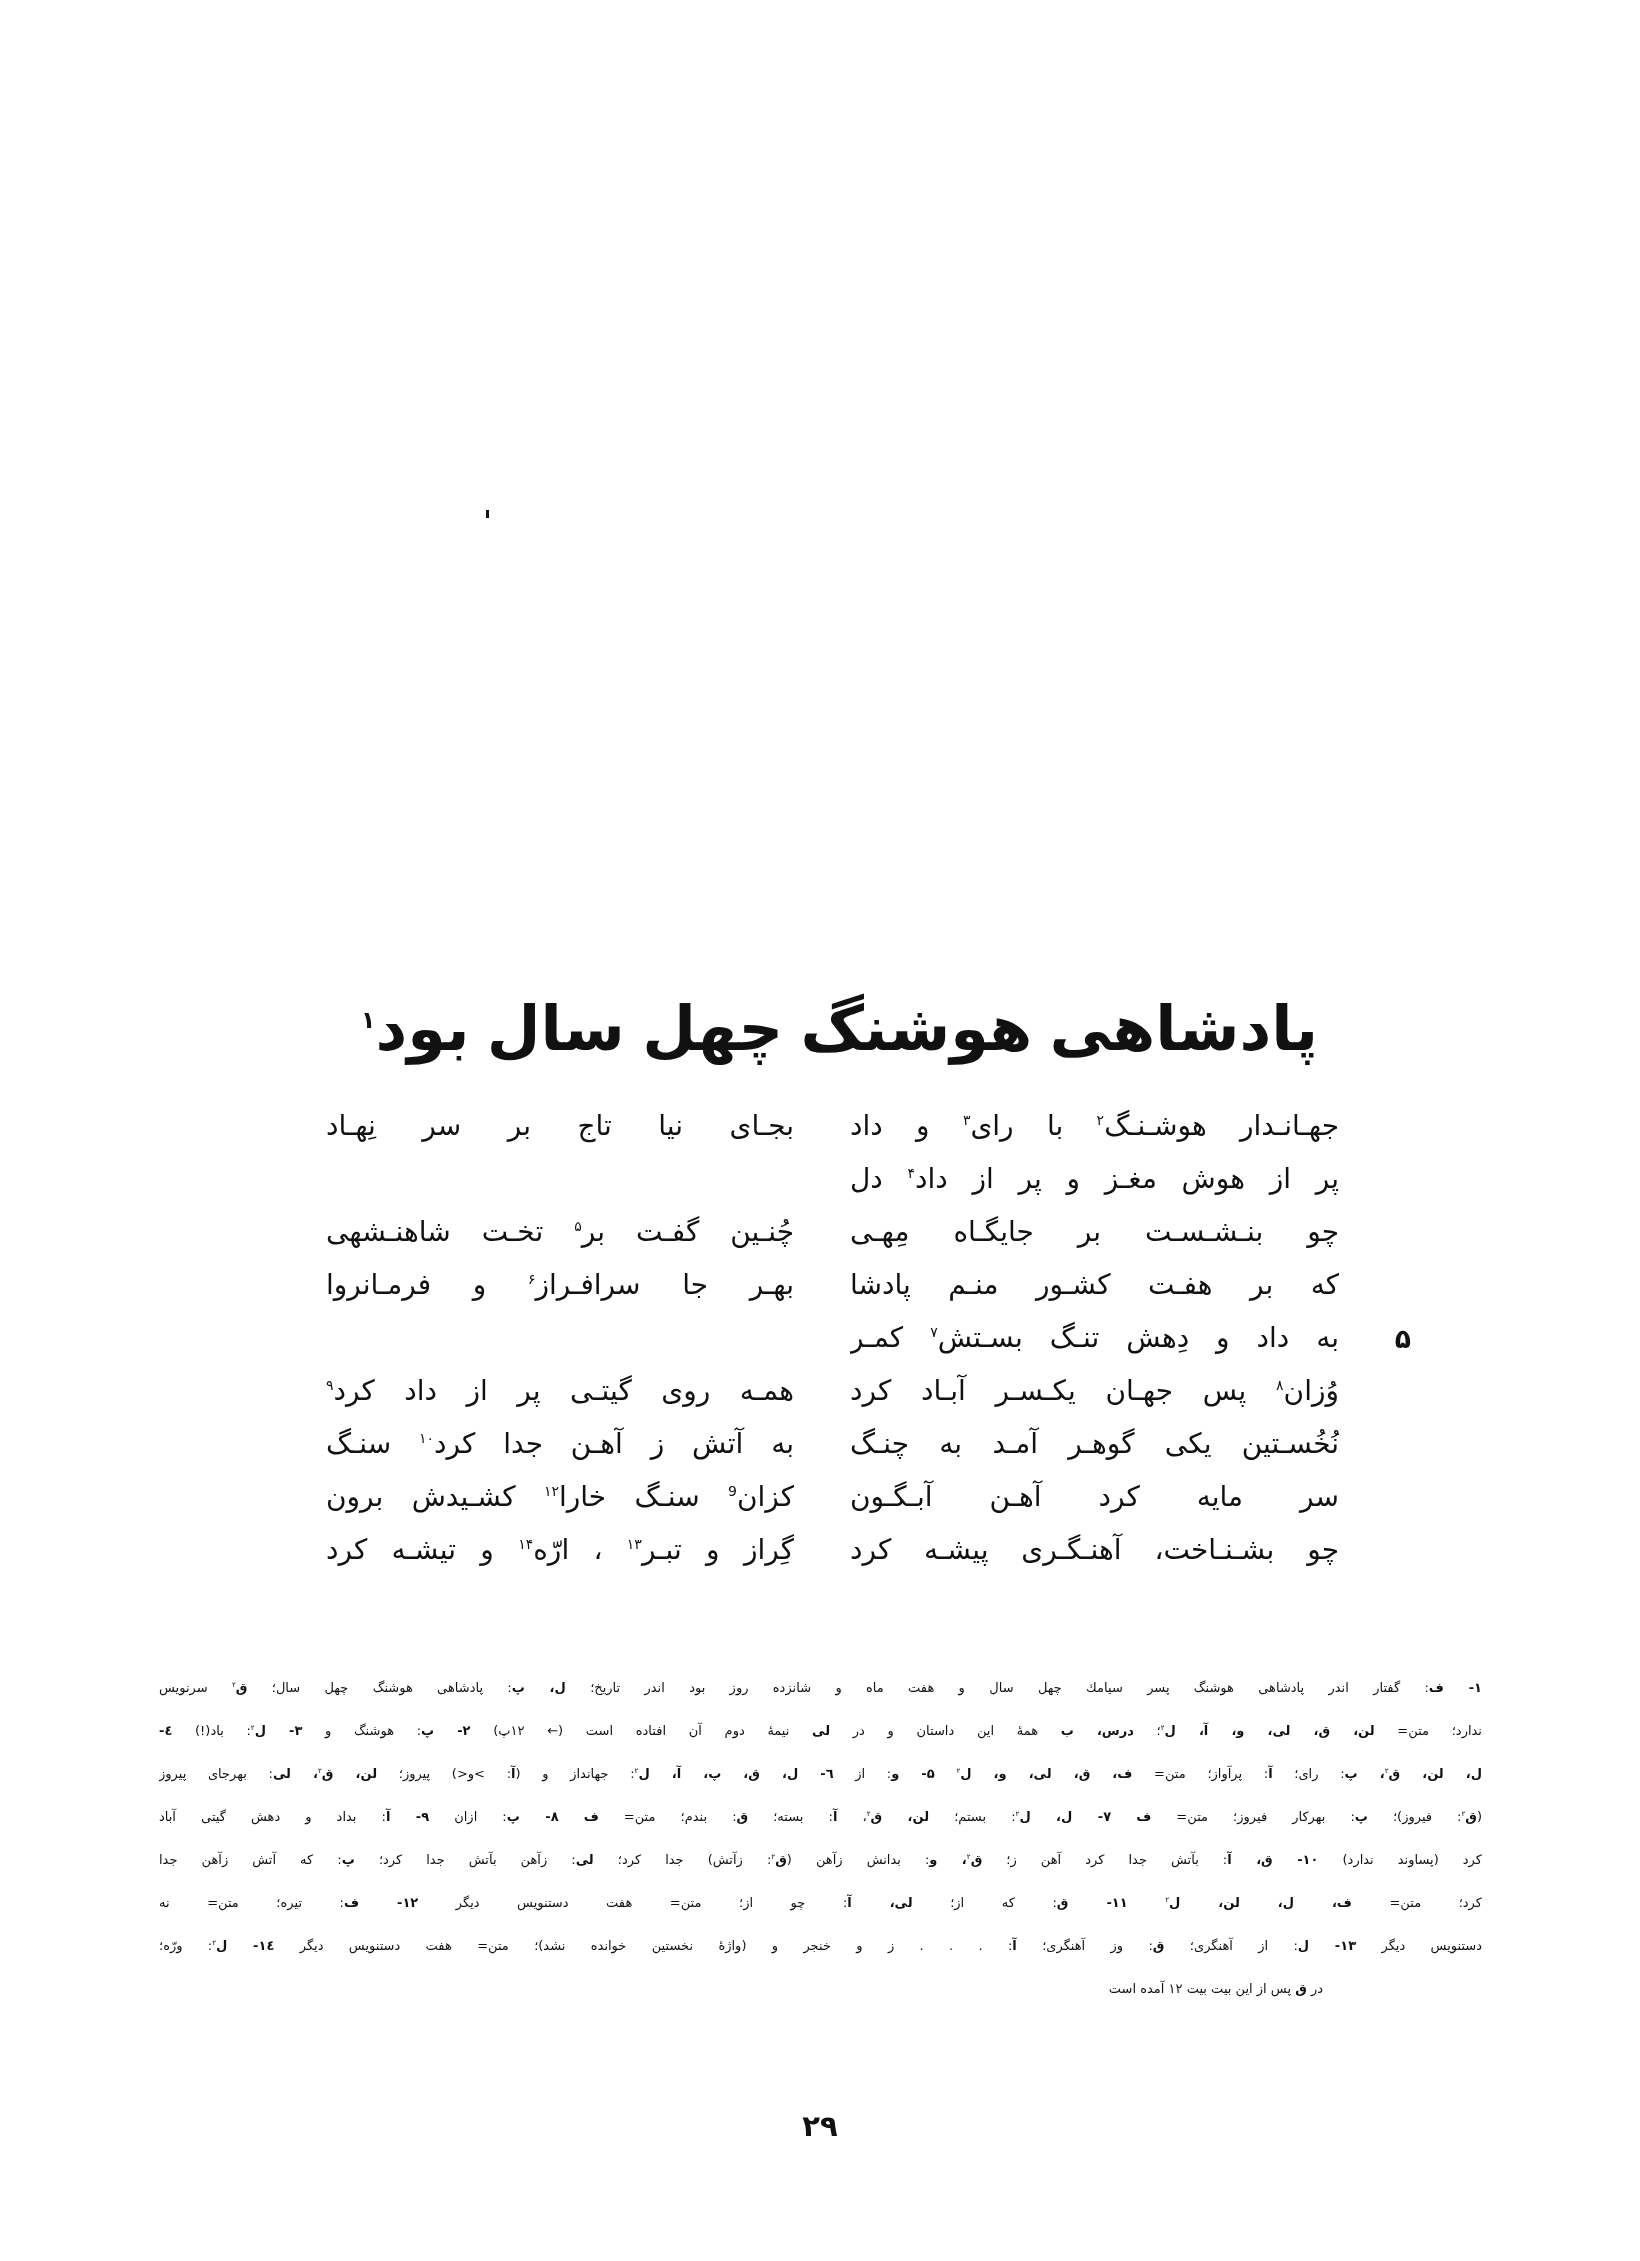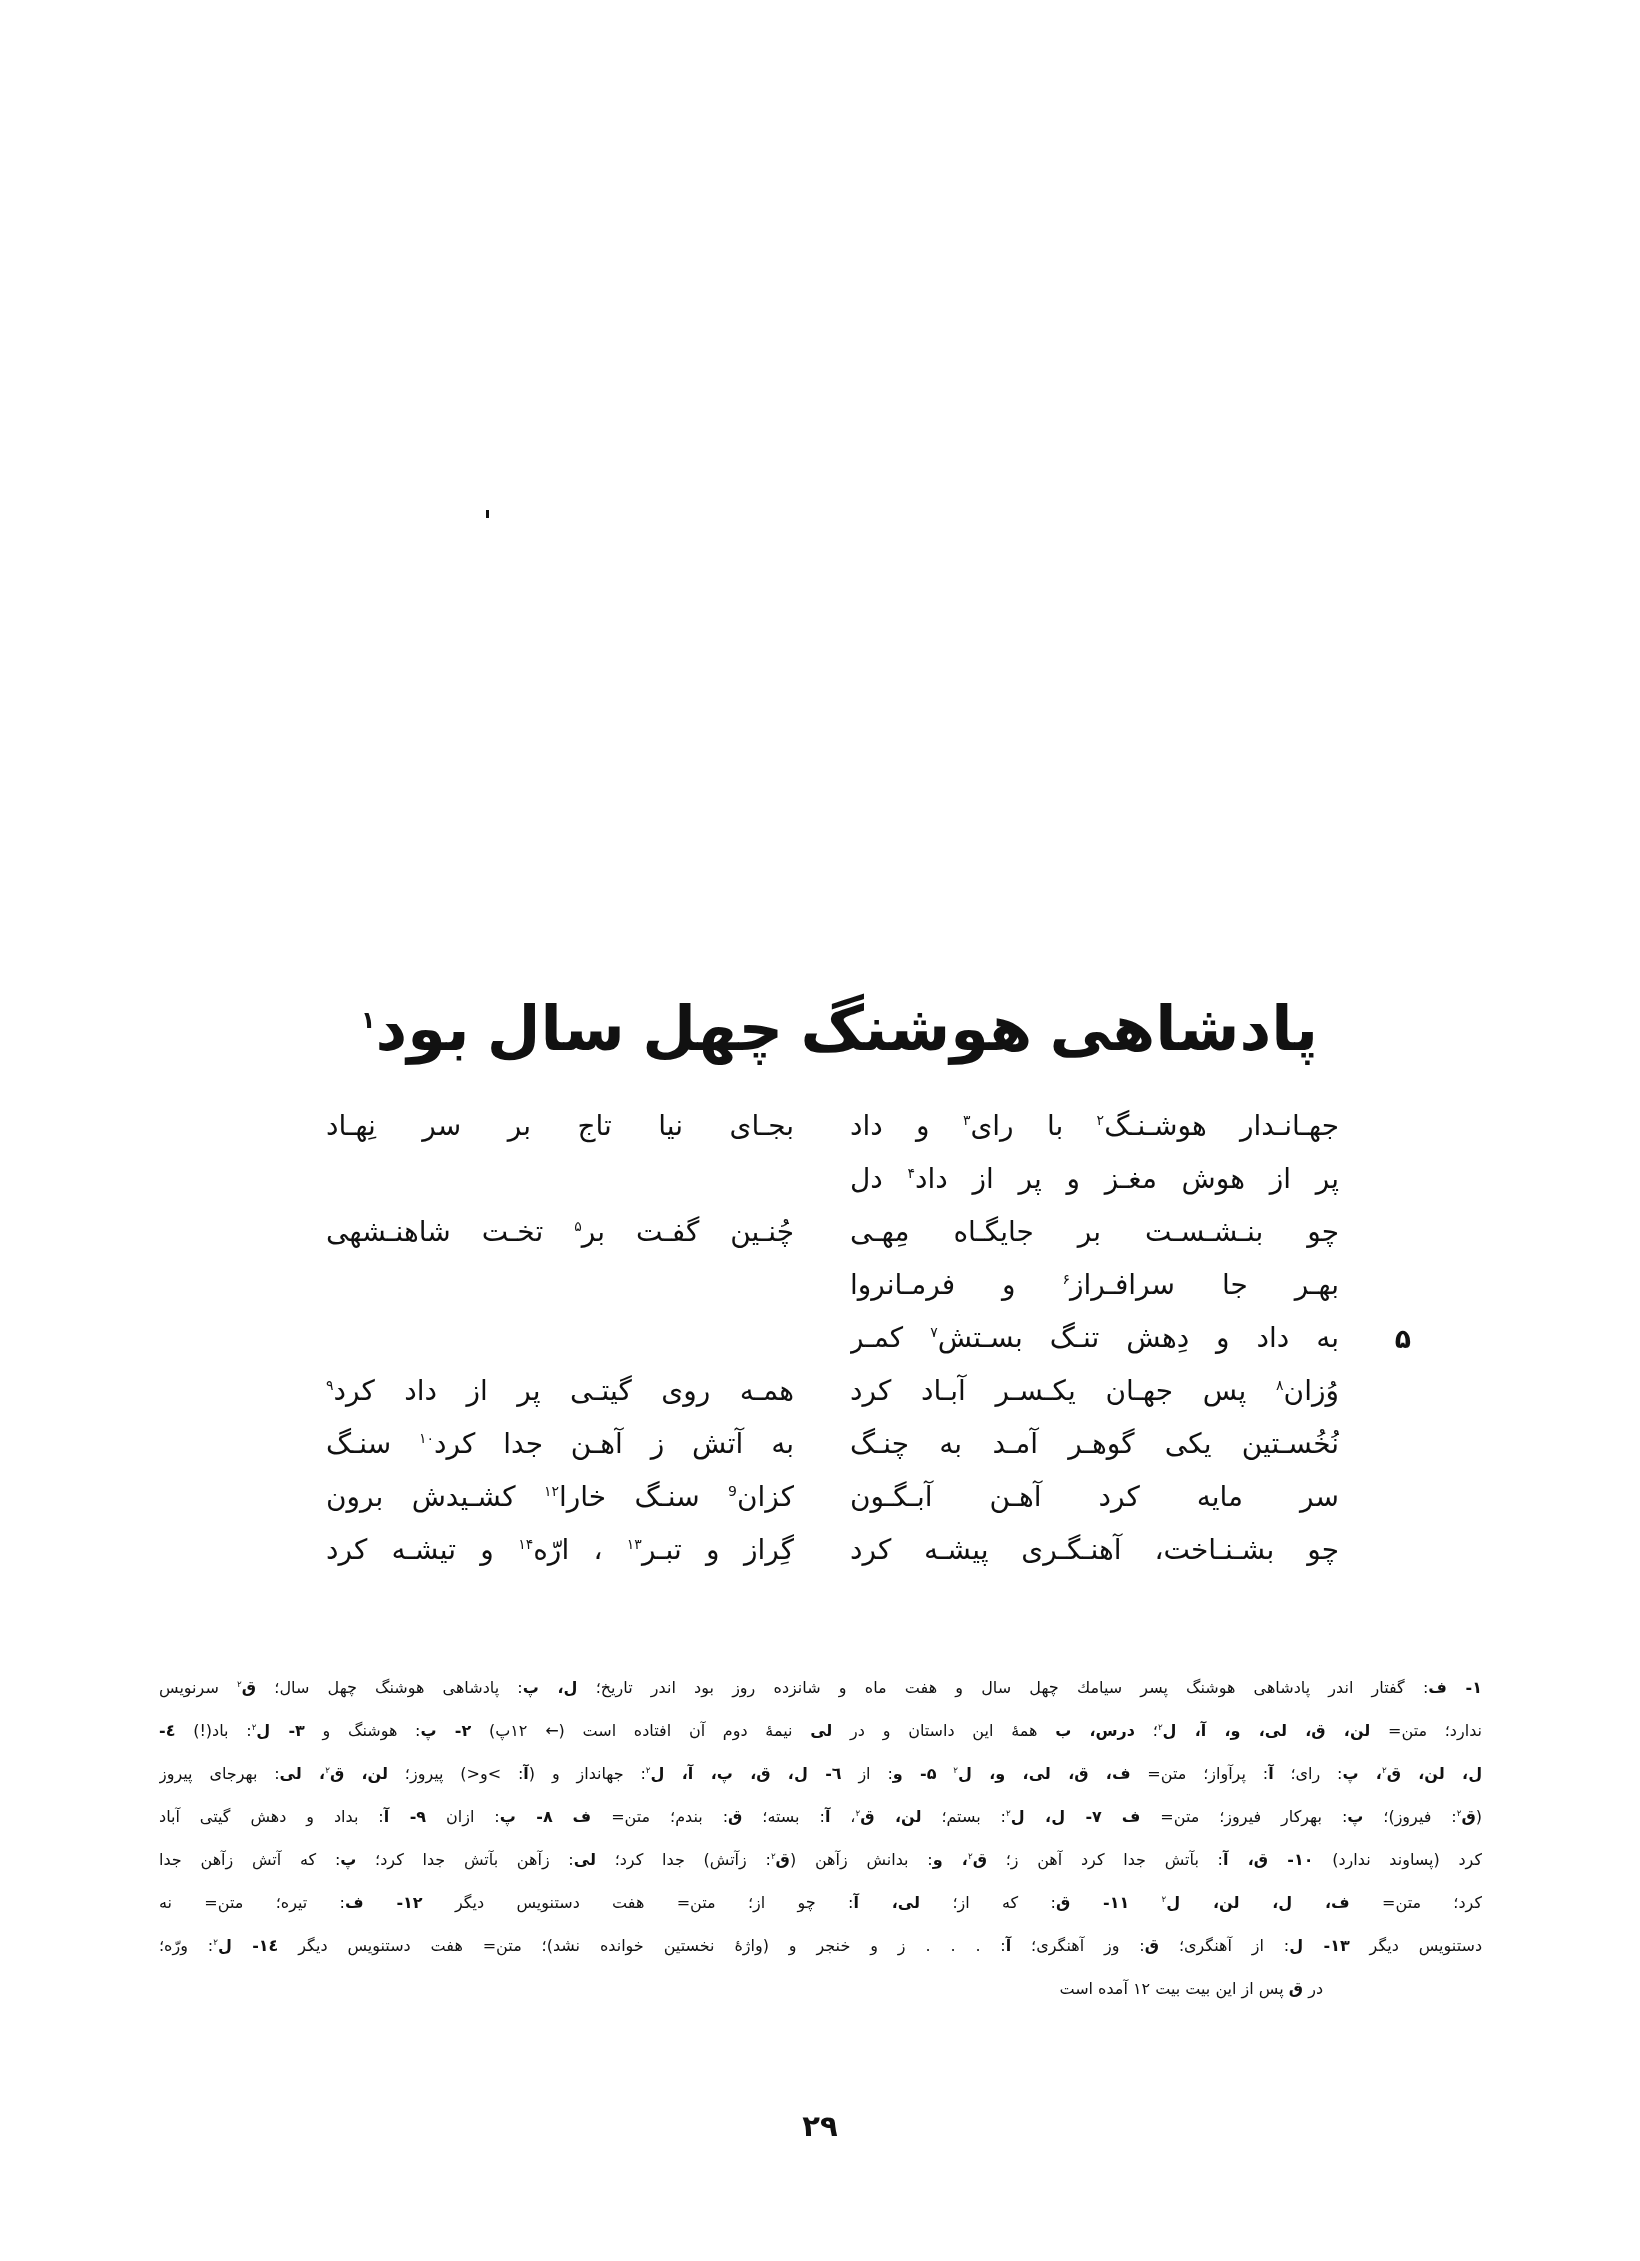--- a/index.html
+++ b/index.html
@@ -36,21 +36,21 @@
     text-align:justify;text-align-last:justify;text-justify:inter-word;
     direction:rtl;overflow:hidden;
   }
   .hemi sup{font-size:50%;vertical-align:super;line-height:0;}
   .verse-num{
     position:absolute;top:1312px;right:229px;
     font-size:26.6px;line-height:53px;font-weight:bold;
   }
   .footnotes{
     position:absolute;top:1666px;left:159px;width:1323px;
-    direction:rtl;font-size:16px;
+    direction:rtl;font-size:13px;
   }
   .fline{
     line-height:43px;
     text-align:justify;text-align-last:justify;text-justify:inter-word;
     overflow:hidden;
   }
   .fline sup{font-size:55%;vertical-align:super;line-height:0;}
   .fline b{font-weight:bold;}
   .fline.final{
     text-align:right;text-align-last:auto;
@@ -76,20 +76,21 @@
       <div class="hemi">بجـای نیا تاج بر سر نِهـاد</div>
     </div>
     <div class="couplet">
       <div class="hemi">پر از هوش مغـز و پر از داد<sup>۴</sup> دل</div>
     </div>
     <div class="couplet">
       <div class="hemi">چو بنـشـسـت بر جایگـاه مِهـی</div>
       <div class="hemi">چُنـین گفـت بر<sup>۵</sup> تخـت شاهنـشهی</div>
     </div>
     <div class="couplet">
+      <div class="hemi">که بر هفـت کشـور منـم پادشا</div>
       <div class="hemi">بهـر جا سرافـراز<sup>۶</sup> و فرمـانروا</div>
     </div>
     <div class="couplet">
       <div class="hemi">به داد و دِهش تنـگ بسـتش<sup>۷</sup> کمـر</div>
     </div>
     <div class="couplet">
       <div class="hemi">وُزان<sup>۸</sup> پس جهـان یکـسـر آبـاد کرد</div>
       <div class="hemi">همـه روی گیتـی پر از داد کرد<sup>۹</sup></div>
     </div>
     <div class="couplet">

